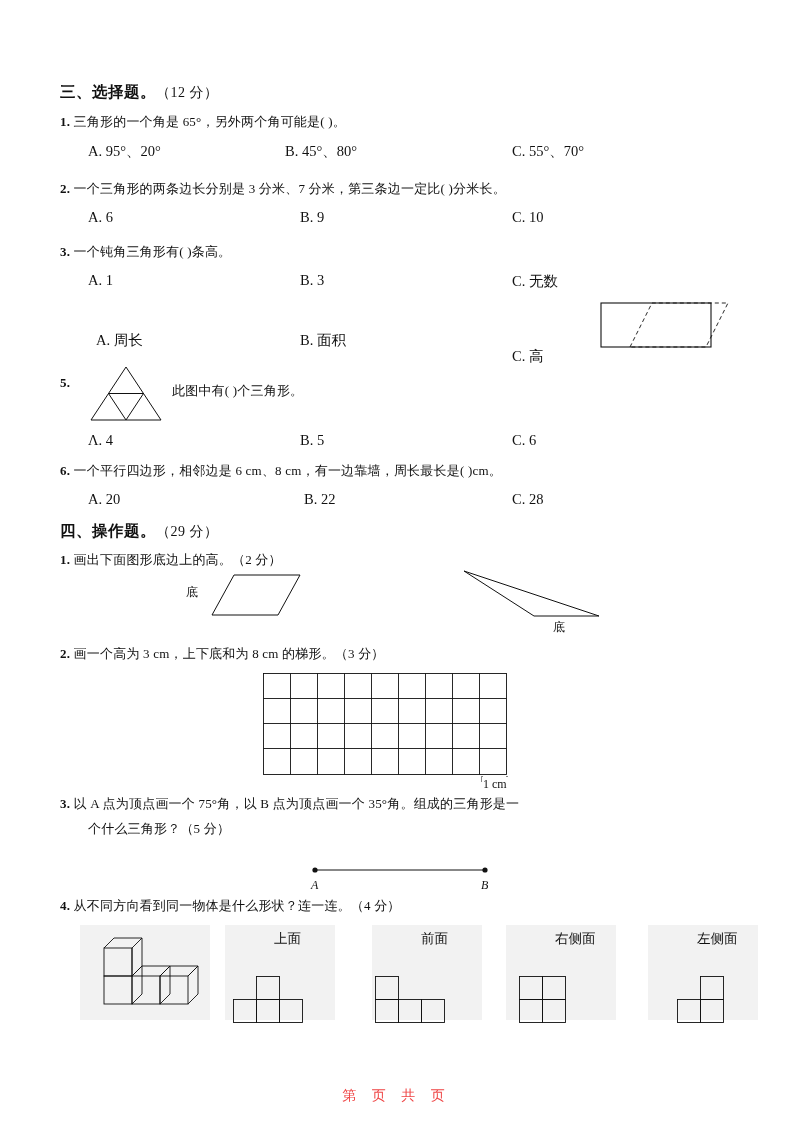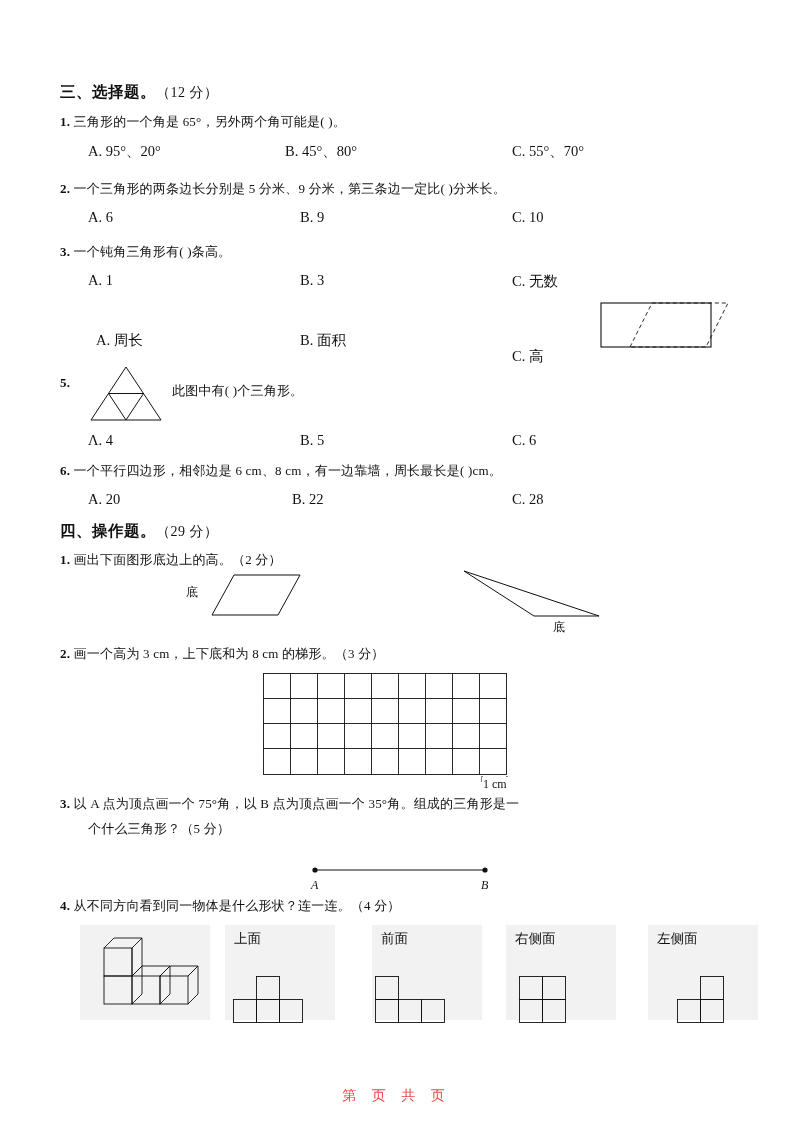--- a/index.html
+++ b/index.html
@@ -64,20 +64,21 @@
   .lbl-i {
     position: absolute;
     font-size: 12px;
     font-style: italic;
     white-space: nowrap;
   }
   .view-lbl {
     position: absolute;
     font-size: 13.5px;
     white-space: nowrap;
+    margin-left: 40px;
   }
   .grayband {
     position: absolute;
     background: #f2f2f2;
   }
 </style>
 </head>
 <body>
 
 <div class="page">
@@ -89,21 +90,21 @@
   <div class="q" style="left:60px; top:113px;">
     <b>1.</b>
     <span>三角形的一个角是 65°，另外两个角可能是(          )。</span>
   </div>
   <div class="opt" style="left:88px; top:142px;">A. 95°、20°</div>
   <div class="opt" style="left:285px; top:142px;">B. 45°、80°</div>
   <div class="opt" style="left:512px; top:142px;">C. 55°、70°</div>
 
   <div class="q" style="left:60px; top:180px;">
     <b>2.</b>
-    <span>一个三角形的两条边长分别是 5 分米、9 分米，第三条边一定比(        )分米长。</span>
+    <span>一个三角形的两条边长分别是 3 分米、7 分米，第三条边一定比(        )分米长。</span>
   </div>
   <div class="opt" style="left:88px; top:209px;">A. 6</div>
   <div class="opt" style="left:300px; top:209px;">B. 9</div>
   <div class="opt" style="left:512px; top:209px;">C. 10</div>
 
   <div class="q" style="left:60px; top:243px;">
     <b>3.</b>
     <span>一个钝角三角形有(          )条高。</span>
   </div>
   <div class="opt" style="left:88px; top:272px;">A. 1</div>
@@ -135,21 +136,21 @@
   <div class="q" style="left:172px; top:382px;">此图中有(        )个三角形。</div>
   <div class="opt" style="left:88px; top:432px;">Λ. 4</div>
   <div class="opt" style="left:300px; top:432px;">B. 5</div>
   <div class="opt" style="left:512px; top:432px;">C. 6</div>
 
   <div class="q" style="left:60px; top:462px;">
     <b>6.</b>
     <span>一个平行四边形，相邻边是 6 cm、8 cm，有一边靠墙，周长最长是(         )cm。</span>
   </div>
   <div class="opt" style="left:88px; top:491px;">A. 20</div>
-  <div class="opt" style="left:292px; top:491px;">B. 22</div>
+  <div class="opt" style="left:304px; top:491px;">B. 22</div>
   <div class="opt" style="left:512px; top:491px;">C. 28</div>
 
   <div class="sec-head" style="left:60px; top:521px;">
     <span>四、操作题。</span><span class="pts">（29 分）</span>
   </div>
 
   <div class="q" style="left:60px; top:551px;">
     <b>1.</b>
     <span>画出下面图形底边上的高。（2 分）</span>
   </div>

